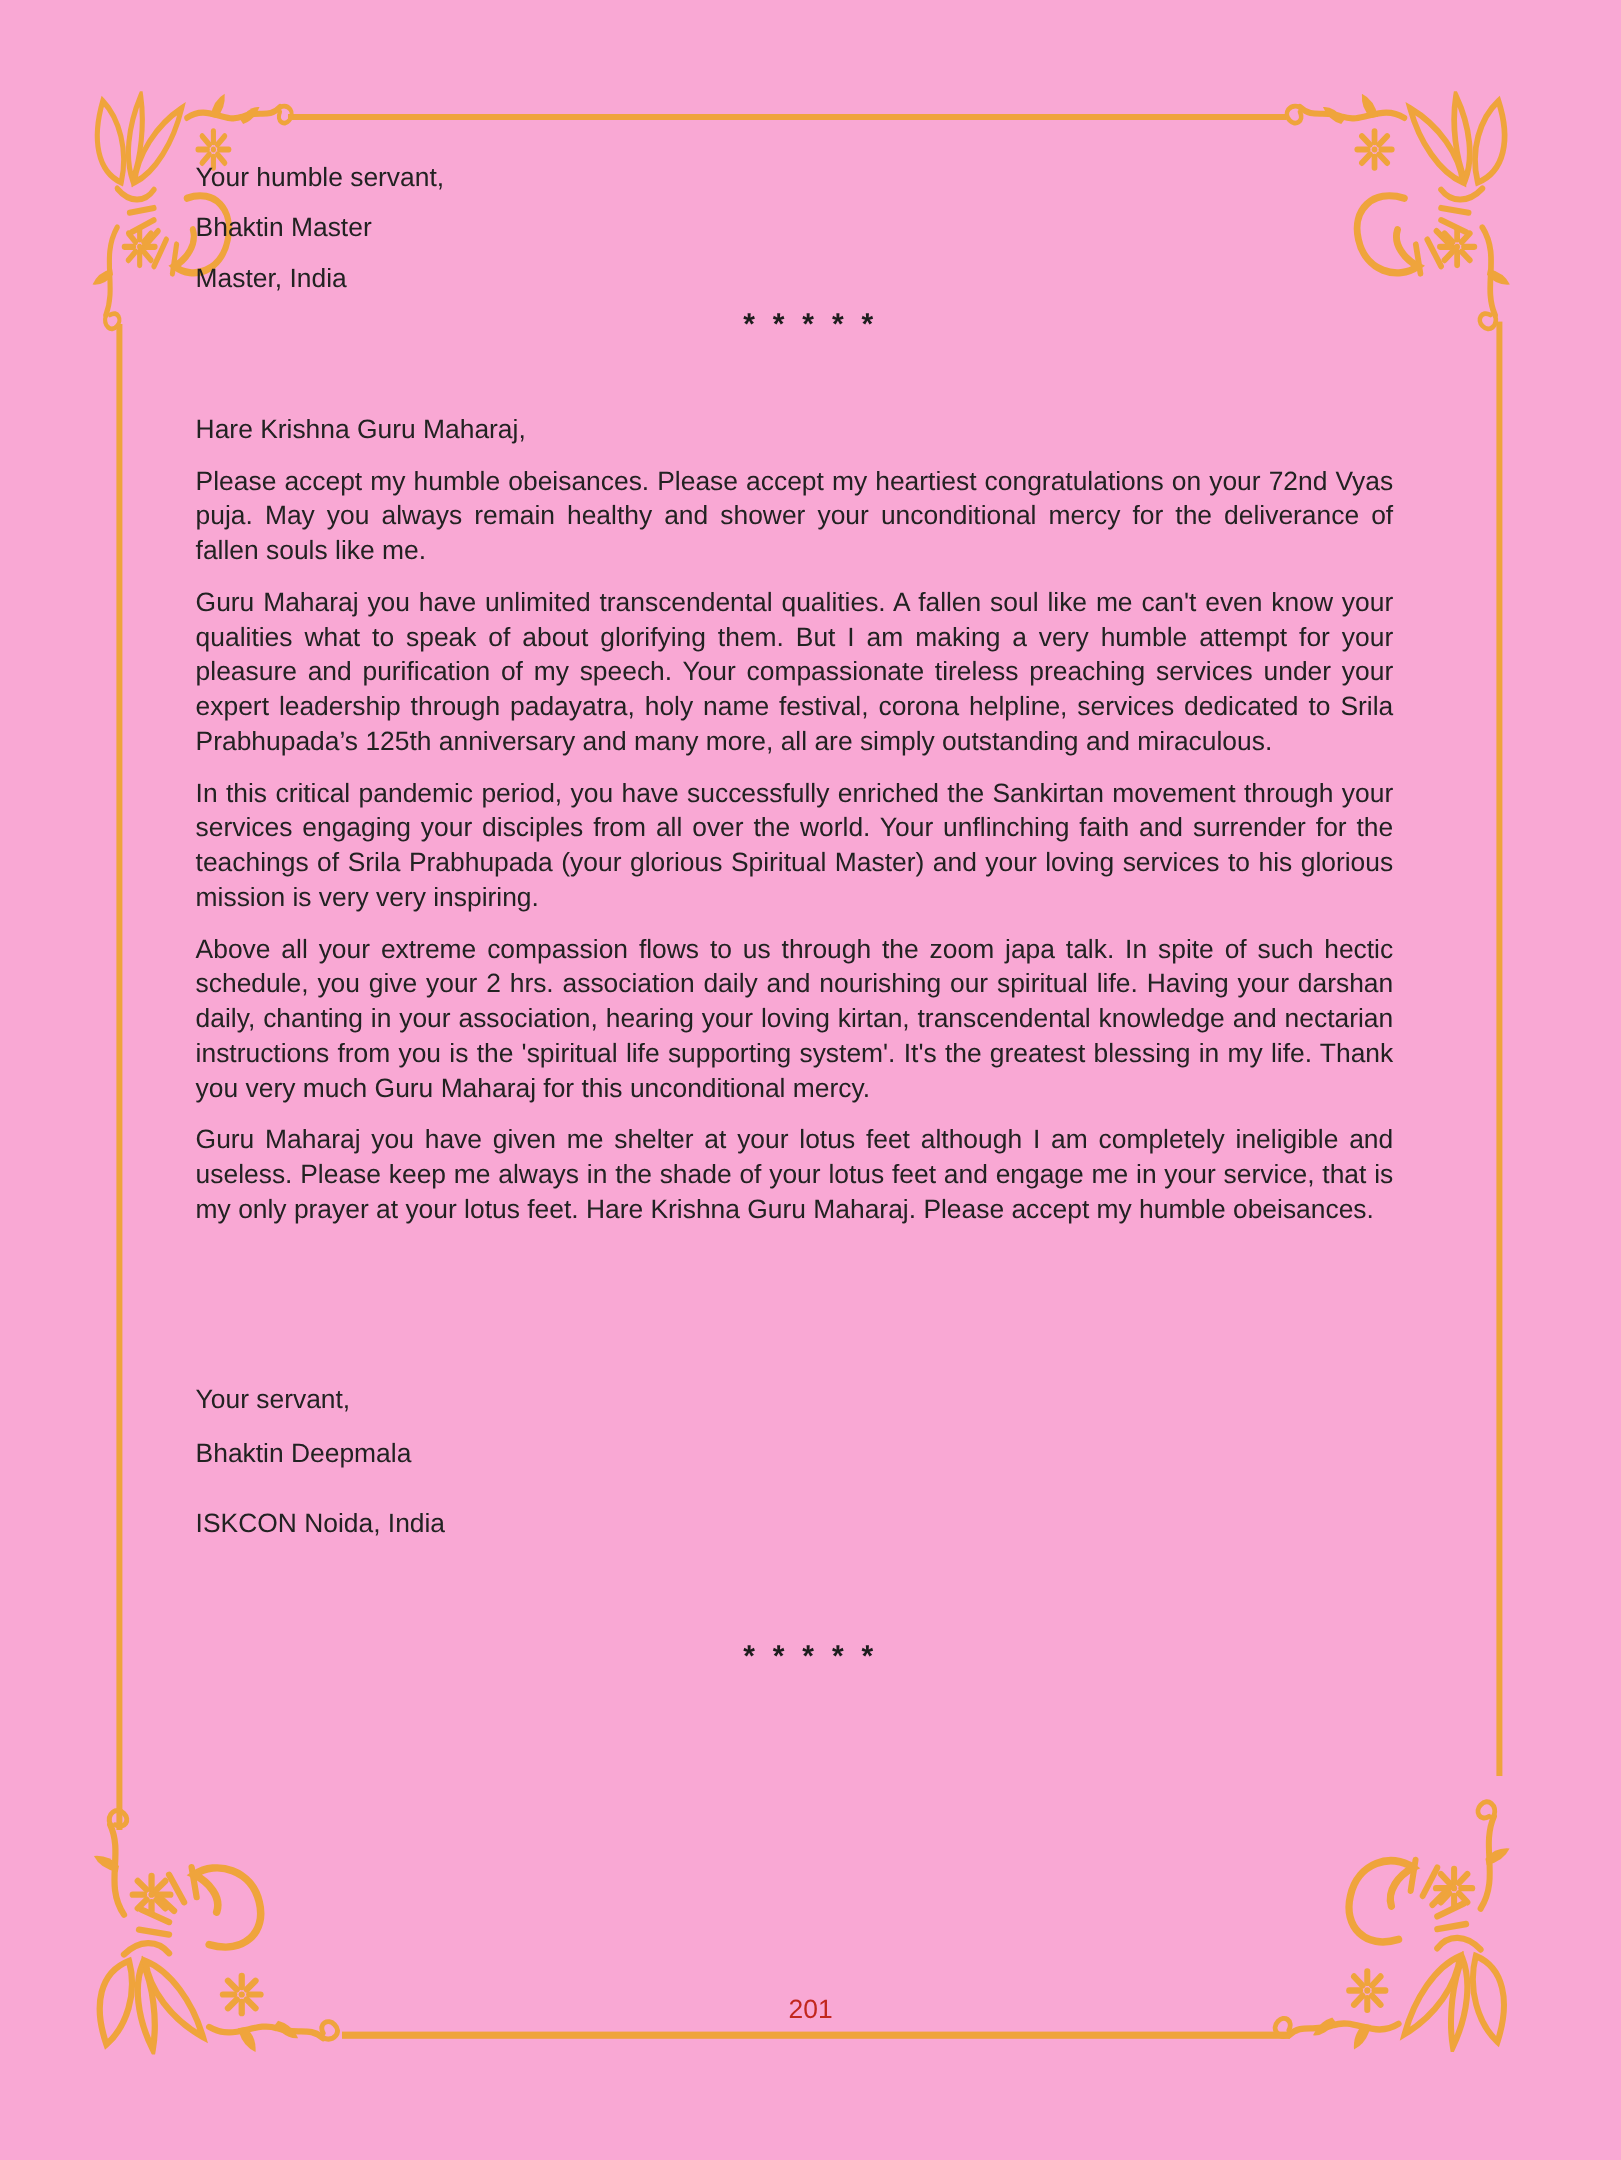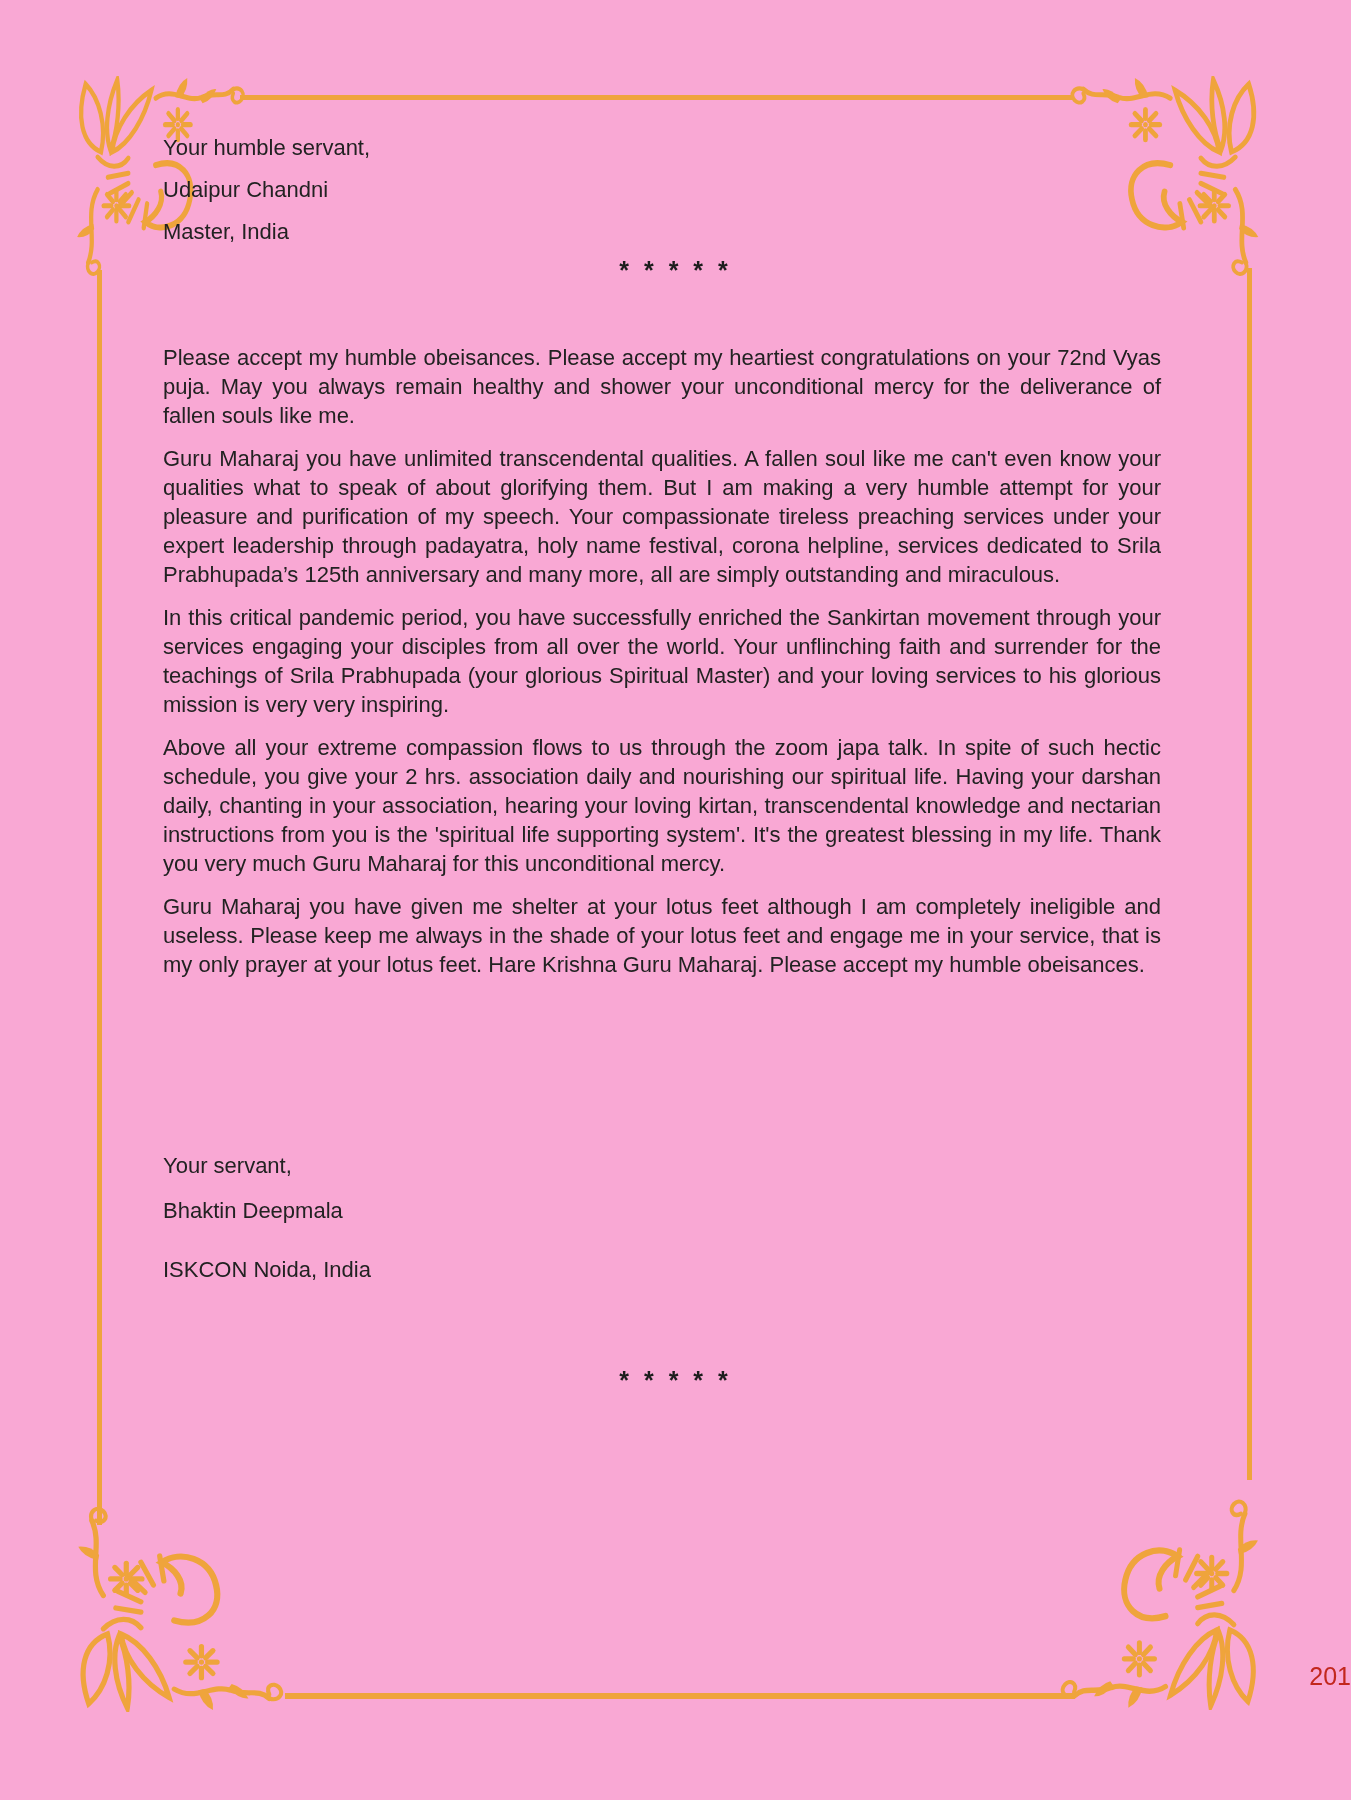--- a/index.html
+++ b/index.html
@@ -25,21 +25,21 @@
 
   .letter-body {
     position:absolute; left:163px; top:343px; width:998px;
     font-size:22px; line-height:29px;
   }
   .letter-body .salutation { margin:0 0 14px 0; text-align:left; }
   .letter-body p.para { margin:0 0 14px 0; text-align:justify; }
 
   .page-number {
     position:absolute; left:0; width:100%; top:1662px;
-    text-align:right; font-size:25px; color:#c2271d;
+    text-align:center; font-size:22px; color:#c2271d;
   }
 </style>
 </head>
 <body>
 
 <svg width="0" height="0" style="position:absolute" aria-hidden="true">
   <defs>
     <g id="corner-flourish" fill="none" stroke="#efa43c" stroke-width="6" stroke-linecap="round">
 
       <path d="M16,8 C5,40 11,66 34,75 C41,49 32,22 16,8 Z" stroke-width="5"></path>
@@ -116,27 +116,28 @@
       </svg>
   </div>
   <div class="corner br" style="left:1058px; top:1470px; width:206px; height:240px;">
     <svg viewBox="0 0 205 225" preserveAspectRatio="none">
         <use href="#corner-flourish"></use>
       </svg>
   </div>
 
   <div class="sig-block" style="top:133px;">
     <div class="sig-line">Your humble servant,</div>
-    <div class="sig-line">Udaipur Chandni</div>
+    <div class="sig-line">Bhaktin Master</div>
     <div class="sig-line">Master, India</div>
   </div>
 
   <div class="separator" style="top:256px;">* * * * *</div>
 
   <div class="letter-body">
+    <p class="salutation">Hare Krishna Guru Maharaj,</p>
     <p class="para">Please accept my humble obeisances. Please accept my heartiest congratulations on your 72nd Vyas puja. May you always remain healthy and shower your unconditional mercy for the deliverance of fallen souls like me.</p>
     <p class="para">Guru Maharaj you have unlimited transcendental qualities. A fallen soul like me can't even know your qualities what to speak of about glorifying them. But I am making a very humble attempt for your pleasure and purification of my speech. Your compassionate tireless preaching services under your expert leadership through padayatra, holy name festival, corona helpline, services dedicated to Srila Prabhupada’s 125th anniversary and many more, all are simply outstanding and miraculous.</p>
     <p class="para">In this critical pandemic period, you have successfully enriched the Sankirtan movement through your services engaging your disciples from all over the world. Your unflinching faith and surrender for the teachings of Srila Prabhupada (your glorious Spiritual Master) and your loving services to his glorious mission is very very inspiring.</p>
     <p class="para">Above all your extreme compassion flows to us through the zoom japa talk. In spite of such hectic schedule, you give your 2 hrs. association daily and nourishing our spiritual life. Having your darshan daily, chanting in your association, hearing your loving kirtan, transcendental knowledge and nectarian instructions from you is the 'spiritual life supporting system'. It's the greatest blessing in my life. Thank you very much Guru Maharaj for this unconditional mercy.</p>
     <p class="para">Guru Maharaj you have given me shelter at your lotus feet although I am completely ineligible and useless. Please keep me always in the shade of your lotus feet and engage me in your service, that is my only prayer at your lotus feet. Hare Krishna Guru Maharaj. Please accept my humble obeisances.</p>
   </div>
 
   <div class="sig-block" style="top:1151px;">
     <div class="sig-line" style="margin-bottom:16px;">Your servant,</div>
     <div class="sig-line" style="margin-bottom:30px;">Bhaktin Deepmala</div>

